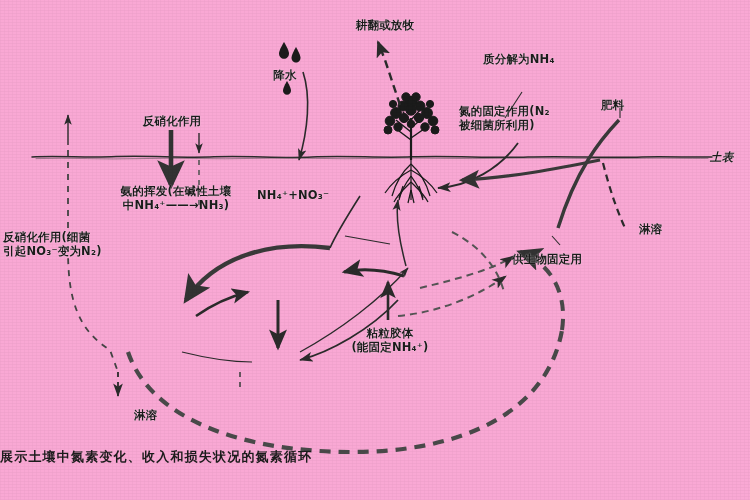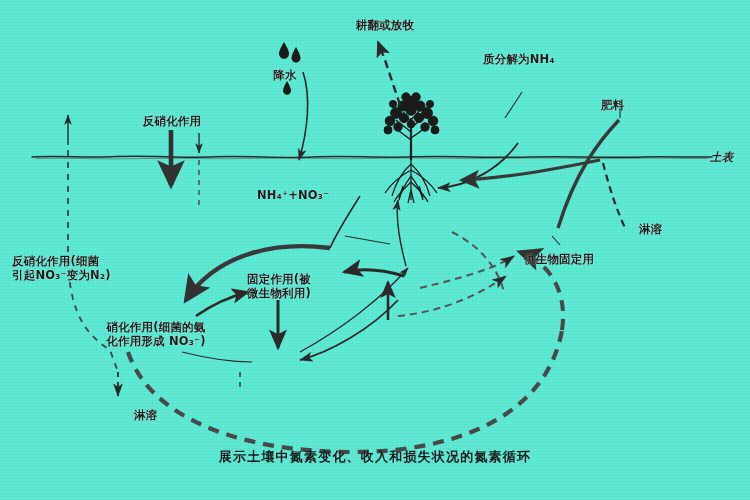--- a/index.html
+++ b/index.html
@@ -4,21 +4,21 @@
 <style>
   html, body {
     margin: 0;
     padding: 0;
     background: #ffffff;
   }
   #canvas {
     position: relative;
     width: 750px;
     height: 500px;
-    background: #5eead4;
+    background: #f9a8d4;
     overflow: hidden;
     font-family: "DejaVu Sans", "Liberation Sans", sans-serif;
     color: #2a2a2a;
   }
   #diagram-svg {
     position: absolute;
     left: 0;
     top: 0;
     width: 750px;
     height: 500px;
@@ -32,21 +32,21 @@
     white-space: pre-line;
     letter-spacing: 0.2px;
     text-shadow: 0 0 1px rgba(255,255,255,0.85);
   }
   .lbl.center { text-align: center; }
   .caption {
     position: absolute;
     left: 0;
     top: 448px;
     width: 750px;
-    text-align: center;
+    text-align: left;
     font-size: 13px;
     font-weight: bold;
     letter-spacing: 1.2px;
     color: #1c1c1c;
   }
   
   #grain {
     position: absolute;
     left: 0; top: 0; right: 0; bottom: 0;
     pointer-events: none;
@@ -202,37 +202,39 @@
   <div class="lbl center" style="left:330px; top:18px; width:110px;">耕翻或放牧</div>
 
   <div class="lbl" style="left:483px; top:52px;">质分解为NH₄</div>
 
   <div class="lbl center" style="left:263px; top:68px; width:44px;font-family:Liberation Serif, serif;">降水</div>
 
   <div class="lbl center" style="left:128px; top:114px; width:88px;">反硝化作用</div>
 
   <div class="lbl" style="left:601px; top:98px;text-align:center;">肥料</div>
 
-
+  <div class="lbl" style="left:459px; top:104px; width:108px;">氮的固定作用(N₂
+被细菌所利用)</div>
+
+  <div class="lbl center" style="left:101px; top:184px; width:150px;">氨的挥发(在碱性土壤
+中NH₄⁺——→NH₃)</div>
 
   <div class="lbl" style="left:257px; top:188px;">NH₄⁺+NO₃⁻</div>
 
-  <div class="lbl" style="left:12px; top:230px; width:120px;margin-top:24px;">反硝化作用(细菌
+  <div class="lbl" style="left:3px; top:230px; width:120px;">反硝化作用(细菌
 引起NO₃⁻变为N₂)</div>
 
 
-  <div class="lbl center" style="left:226px; top:272px; width:106px;">固定作用(被
-微生物利用)</div>
-
-  <div class="lbl center" style="left:92px; top:320px; width:128px;">硝化作用(细菌的氨
-化作用形成 NO₃⁻)</div>
-
-
-
-  <div class="lbl" style="left:524px; top:252px;">供生物固定用</div>
+
+
+
+  <div class="lbl center" style="left:340px; top:326px; width:100px;">粘粒胶体
+(能固定NH₄⁺)</div>
+
+  <div class="lbl" style="left:512px; top:252px;">供生物固定用</div>
 
   <div class="lbl" style="left:639px; top:222px;">淋溶</div>
 
   <div class="lbl" style="left:134px; top:408px;">淋溶</div>
 
   <div class="lbl" style="left:710px; top:150px;font-style:italic;">土表</div>
 
   <div class="caption">展示土壤中氮素变化、收入和损失状况的氮素循环</div>
 
   <div id="grain"></div>

